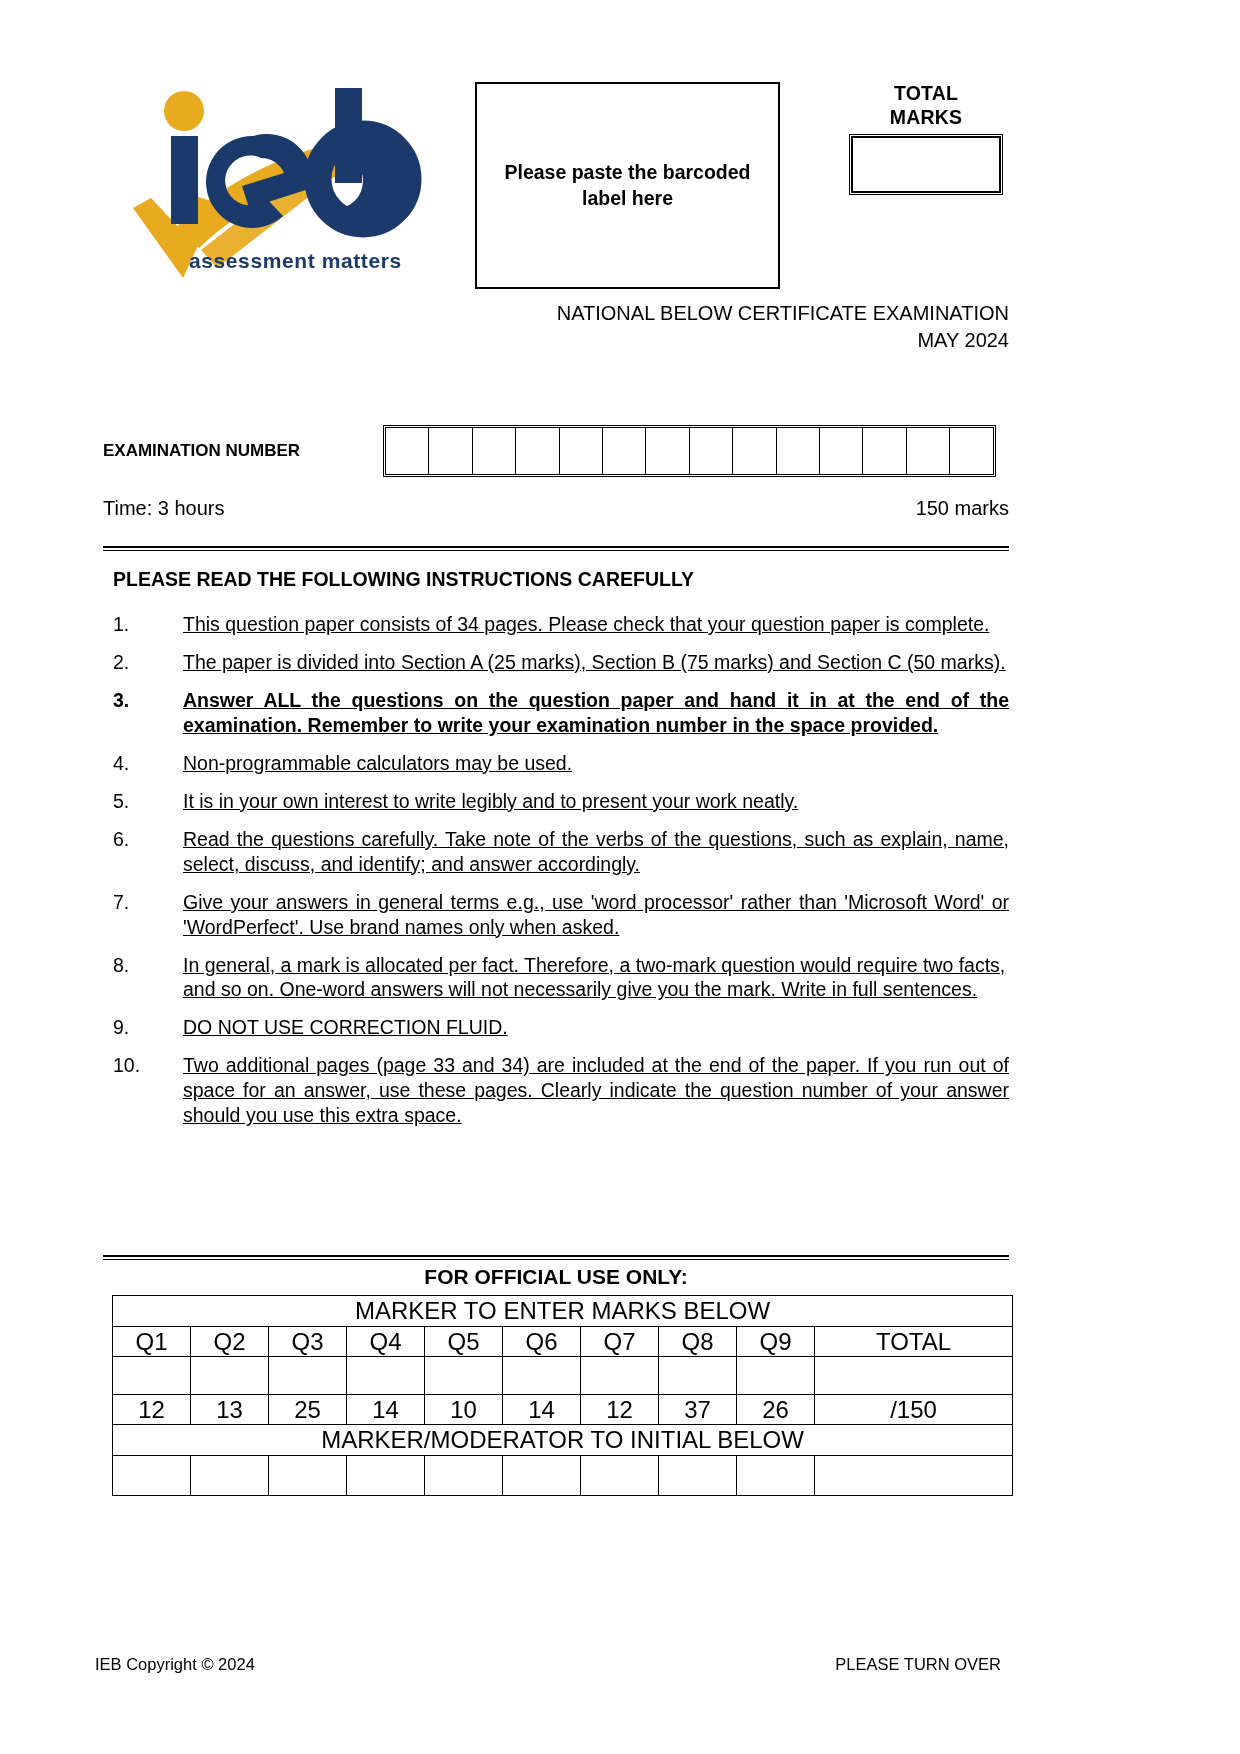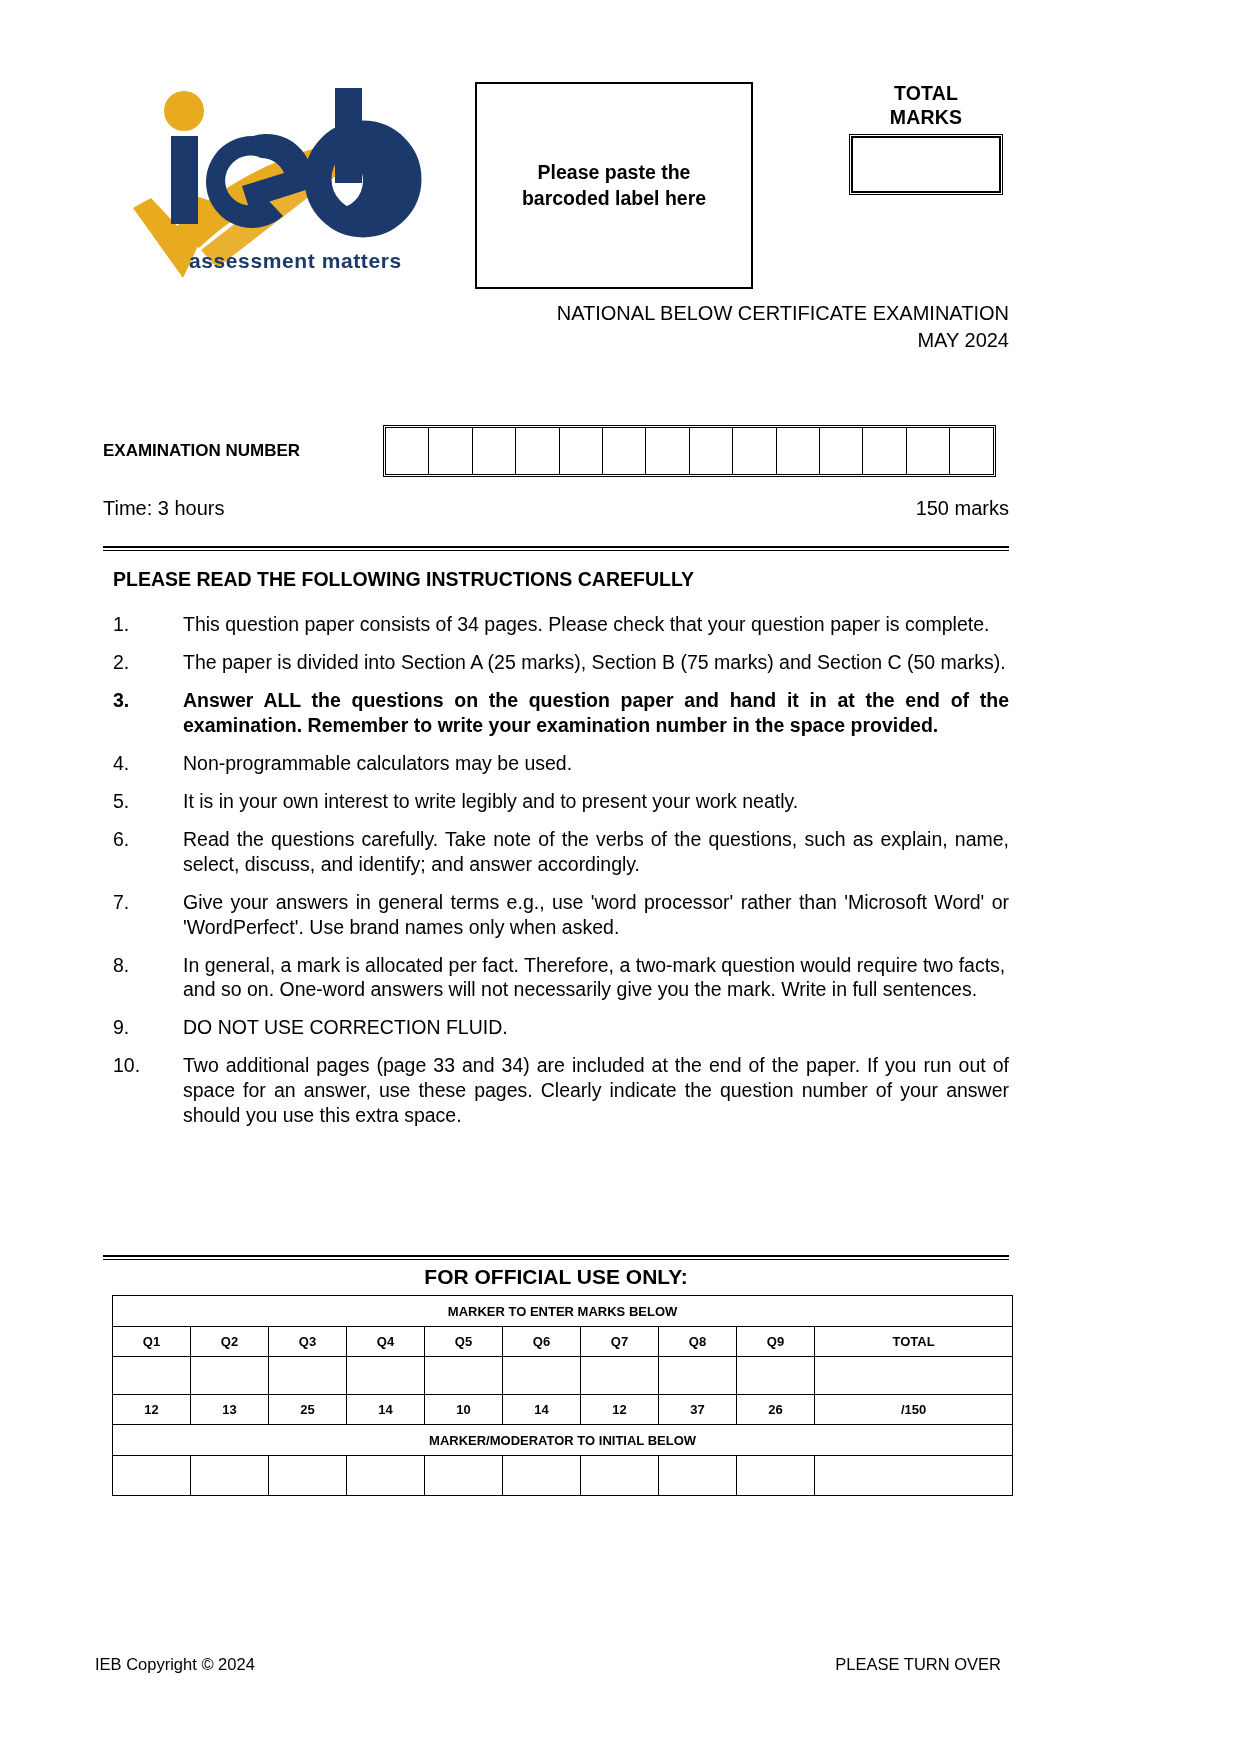--- a/index.html
+++ b/index.html
@@ -38,21 +38,21 @@
     top: 8px;
     width: 320px;
     height: 210px;
   }
   .logo-svg { display: block; }
 
   .barcode-box {
     position: absolute;
     left: 372px;
     top: 12px;
-    width: 278px;
+    width: 305px;
     height: 207px;
     border: 2px solid #000;
     box-sizing: border-box;
     display: flex;
     align-items: center;
     justify-content: center;
   }
   .barcode-text {
     font-size: 19.5px;
     font-weight: bold;
@@ -179,20 +179,21 @@
     line-height: 1.28;
   }
   .instr-num {
     width: 70px;
     flex: 0 0 70px;
   }
   .instr-text {
     flex: 1;
     text-align: justify;
     text-justify: inter-word;
+    text-decoration: underline;
   }
   .instr-item.bold .instr-text,
   .instr-item.bold .instr-num {
     font-weight: bold;
   }
   .instr-item.nojust .instr-text { text-align: left; }
 
   
   .official-title {
     position: absolute;
@@ -207,22 +208,22 @@
     position: absolute;
     left: 112px;
     top: 1295px;
     width: 900px;
     border-collapse: collapse;
     table-layout: fixed;
   }
   .marks-table td, .marks-table th {
     border: 1.5px solid #000;
     text-align: center;
-    font-size: 13px;
-    font-weight: bold;
+    font-size: 24px;
+    font-weight: normal;
     padding: 0;
     height: 30px;
     box-sizing: border-box;
   }
   .marks-table .wide-head { height: 31px; }
   .marks-table .blank-row td { height: 38px; }
   .marks-table .initial-row td { height: 40px; }
   .col-q { width: 78px; }
   .col-total { width: 198px; }
 

